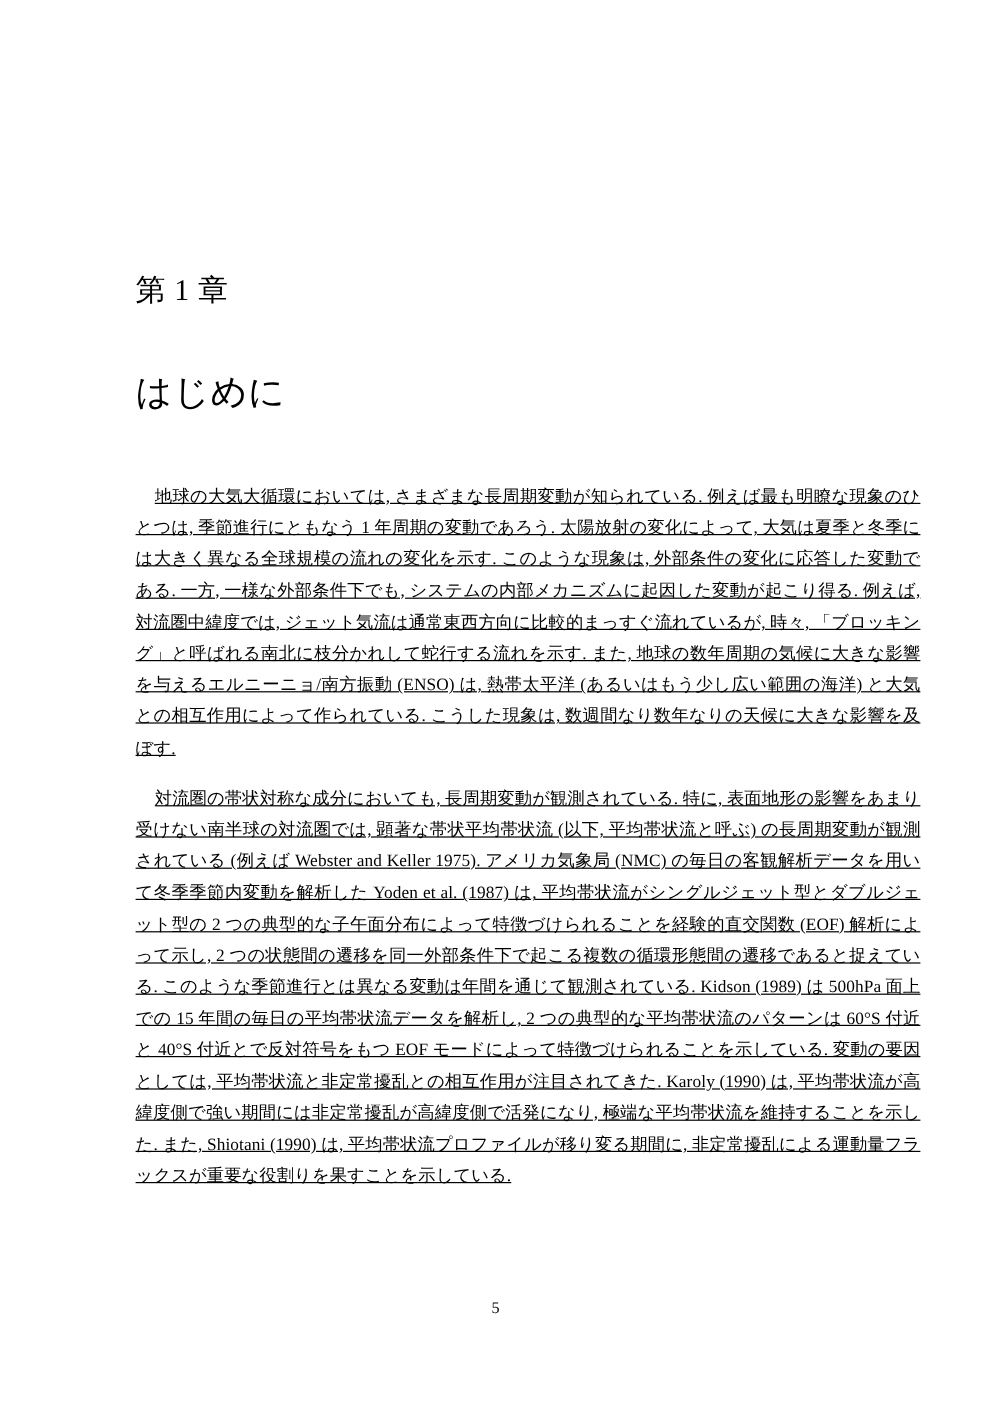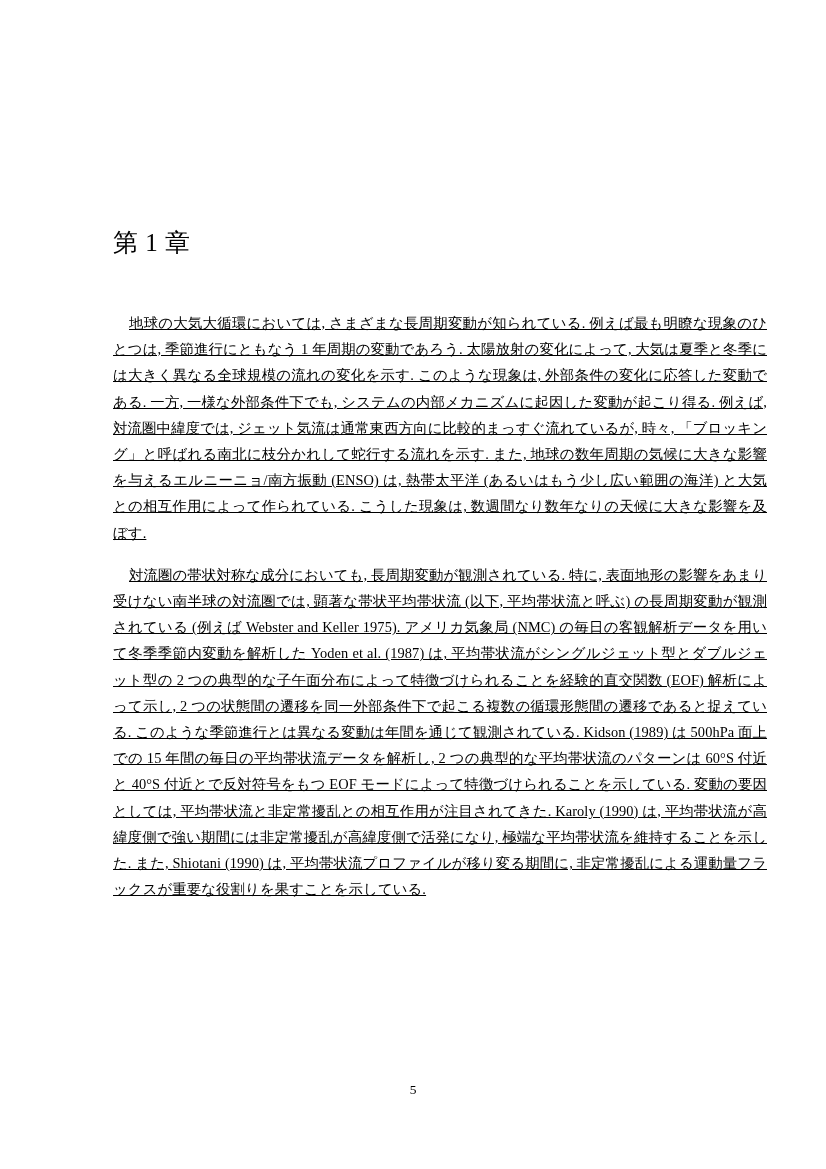--- a/index.html
+++ b/index.html
@@ -66,20 +66,21 @@
 </style>
 </head>
 <body>
 
 <div class="page">
 
   <div class="content">
 
     <div class="chapter-number">第 1 章</div>
 
+    <div class="chapter-title">はじめに</div>
 
     <p class="body-par">地球の大気大循環においては, さまざまな長周期変動が知られている. 例えば最も明瞭な現象のひとつは, 季節進行にともなう 1 年周期の変動であろう. 太陽放射の変化によって, 大気は夏季と冬季には大きく異なる全球規模の流れの変化を示す. このような現象は, 外部条件の変化に応答した変動である. 一方, 一様な外部条件下でも, システムの内部メカニズムに起因した変動が起こり得る. 例えば, 対流圏中緯度では, ジェット気流は通常東西方向に比較的まっすぐ流れているが, 時々, 「ブロッキング」と呼ばれる南北に枝分かれして蛇行する流れを示す. また, 地球の数年周期の気候に大きな影響を与えるエルニーニョ/南方振動 (ENSO) は, 熱帯太平洋 (あるいはもう少し広い範囲の海洋) と大気との相互作用によって作られている. こうした現象は, 数週間なり数年なりの天候に大きな影響を及ぼす.</p>
 
     <p class="body-par">対流圏の帯状対称な成分においても, 長周期変動が観測されている. 特に, 表面地形の影響をあまり受けない南半球の対流圏では, 顕著な帯状平均帯状流 (以下, 平均帯状流と呼ぶ) の長周期変動が観測されている (例えば Webster and Keller 1975). アメリカ気象局 (NMC) の毎日の客観解析データを用いて冬季季節内変動を解析した Yoden et al. (1987) は, 平均帯状流がシングルジェット型とダブルジェット型の 2 つの典型的な子午面分布によって特徴づけられることを経験的直交関数 (EOF) 解析によって示し, 2 つの状態間の遷移を同一外部条件下で起こる複数の循環形態間の遷移であると捉えている. このような季節進行とは異なる変動は年間を通じて観測されている. Kidson (1989) は 500hPa 面上での 15 年間の毎日の平均帯状流データを解析し, 2 つの典型的な平均帯状流のパターンは 60°S 付近と 40°S 付近とで反対符号をもつ EOF モードによって特徴づけられることを示している. 変動の要因としては, 平均帯状流と非定常擾乱との相互作用が注目されてきた. Karoly (1990) は, 平均帯状流が高緯度側で強い期間には非定常擾乱が高緯度側で活発になり, 極端な平均帯状流を維持することを示した. また, Shiotani (1990) は, 平均帯状流プロファイルが移り変る期間に, 非定常擾乱による運動量フラックスが重要な役割りを果すことを示している.</p>
 
   </div>
 
   <div class="page-number">5</div>
 
 </div>

